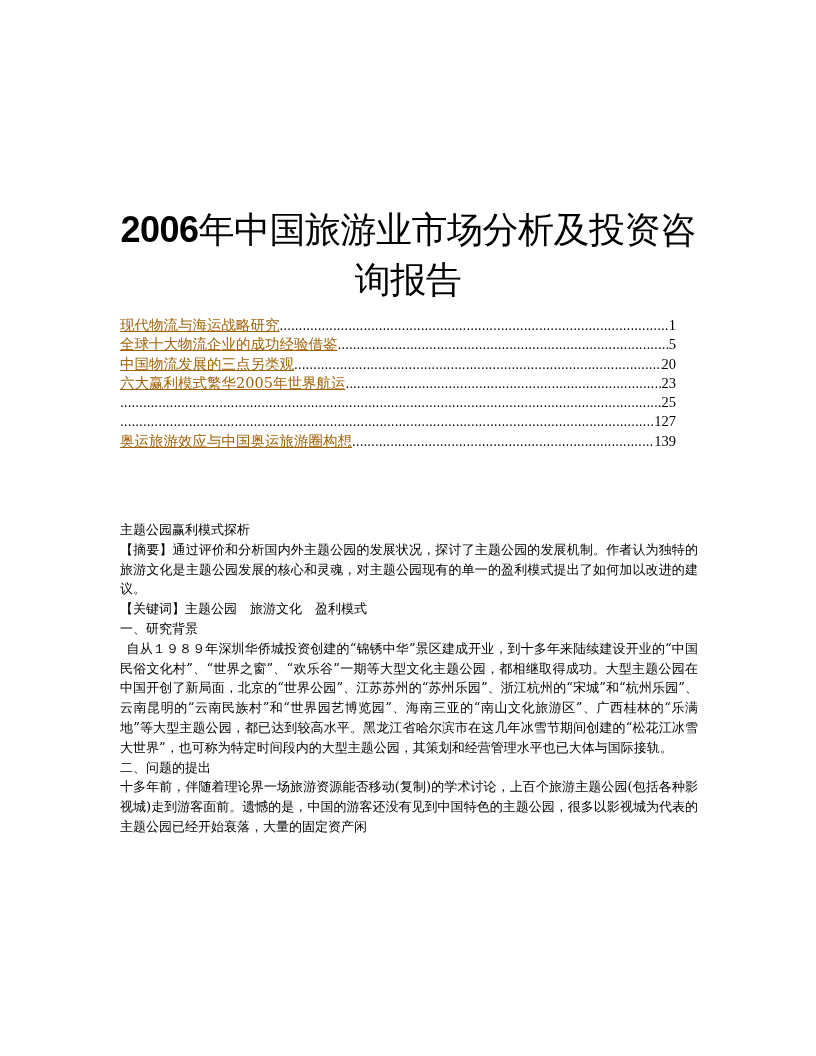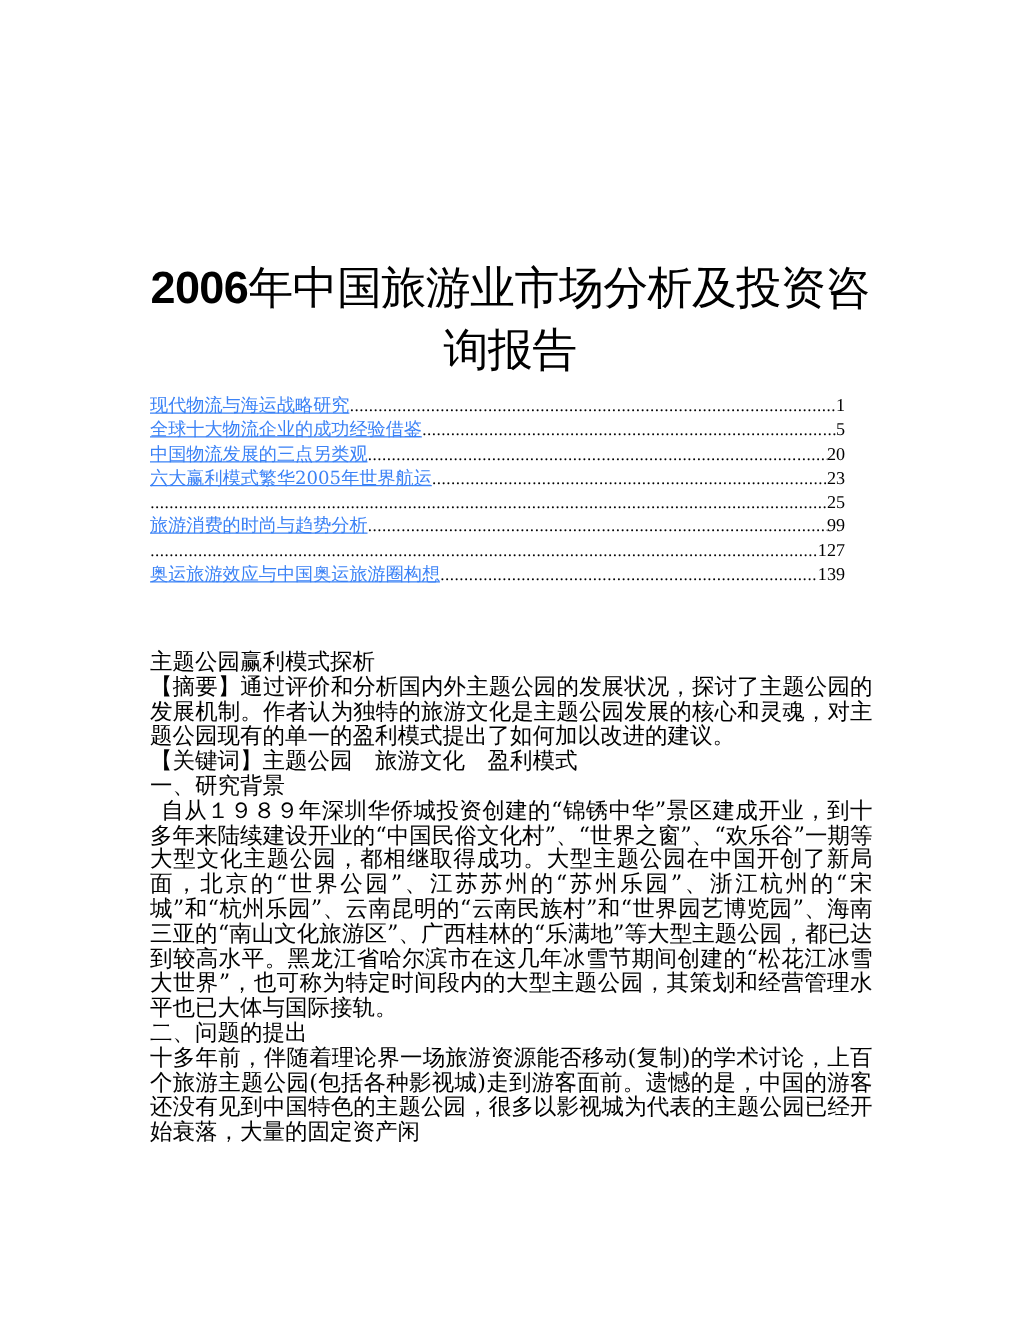--- a/index.html
+++ b/index.html
@@ -5,25 +5,25 @@
   html, body { margin: 0; padding: 0; background: #ffffff; }
   body { width: 816px; height: 1056px; position: relative; overflow: hidden;
          font-family: "DejaVu Serif", "Liberation Serif", serif; color: #000; }
   .page { position: absolute; left: 120px; top: 0; width: 576px; }
   .title { position: absolute; left: 0; top: 205px; width: 576px; text-align: center;
            font-family: "DejaVu Sans", "Liberation Sans", sans-serif; font-size: 36px;
            line-height: 50px; font-weight: normal; letter-spacing: -0.5px; }
   .title .num { font-family: "Liberation Sans", sans-serif; font-weight: bold; margin-top: 22px; }
   .toc { position: absolute; left: 0; top: 316px; width: 556px; }
   .toc-row { display: flex; align-items: baseline; height: 19.3px; font-size: 14.5px; line-height: 19.3px; white-space: nowrap; }
-  .toc-link { text-decoration: underline; color: #3b82f6; flex: 0 0 auto; }
+  .toc-link { text-decoration: underline; color: #a16207; flex: 0 0 auto; }
   .toc-dots { flex: 1 1 auto; overflow: hidden; color: #000; letter-spacing: 0; font-size: 12px; }
   .toc-dots::before { content: "...................................................................................................................................................................................."; }
   .toc-page { flex: 0 0 auto; font-family: "Liberation Serif", serif; }
-  .body { position: absolute; left: 0; top: 520px; width: 578px; font-size: 18px; line-height: 19.8px; }
+  .body { position: absolute; left: 0; top: 520px; width: 578px; font-size: 13px; line-height: 19.8px; }
   .body p { margin: 0; text-align: justify; text-justify: inter-character; }
   .indent { text-indent: 0.5em; }
 </style>
 </head>
 <body>
 
 <div class="page">
   <div class="title"><span class="num">2006</span><span>年中国旅游业市场分析及投资咨询报告</span></div>
 
   <div class="toc">
@@ -45,25 +45,20 @@
     <div class="toc-row">
         <span class="toc-link">六大赢利模式繁华2005年世界航运</span>
         <span class="toc-dots"></span>
         <span class="toc-page">23</span>
       </div>
     <div class="toc-row">
         <span class="toc-dots"></span>
         <span class="toc-page">25</span>
       </div>
     <div class="toc-row">
-        <span class="toc-link">旅游消费的时尚与趋势分析</span>
-        <span class="toc-dots"></span>
-        <span class="toc-page">99</span>
-      </div>
-    <div class="toc-row">
         <span class="toc-dots"></span>
         <span class="toc-page">127</span>
       </div>
     <div class="toc-row">
         <span class="toc-link">奥运旅游效应与中国奥运旅游圈构想</span>
         <span class="toc-dots"></span>
         <span class="toc-page">139</span>
       </div>
   </div>
 

